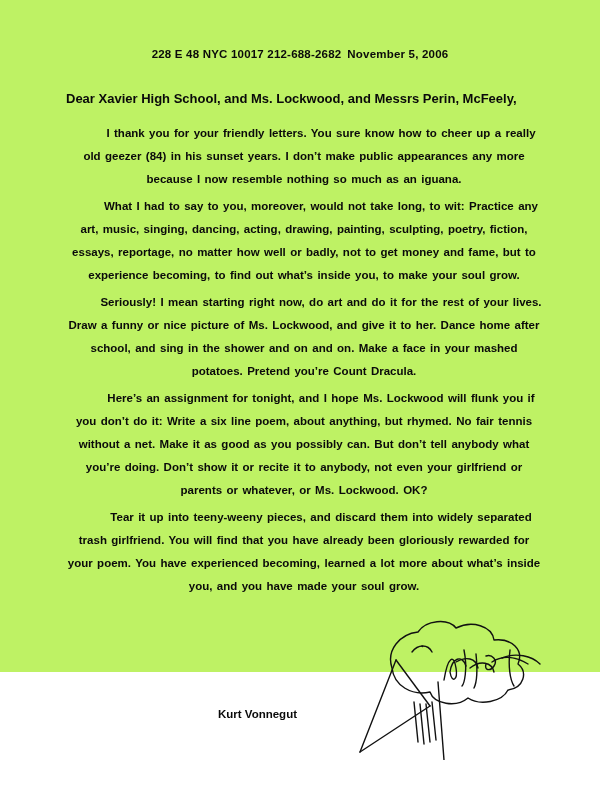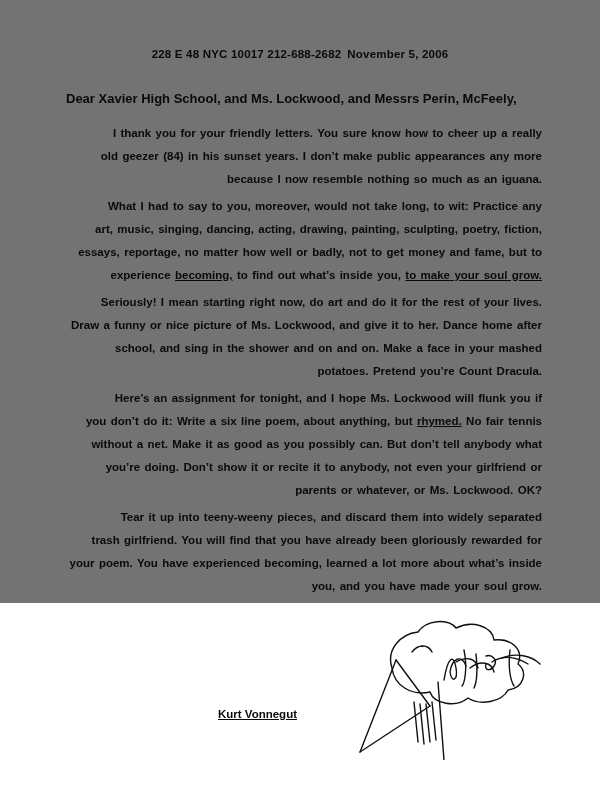--- a/index.html
+++ b/index.html
@@ -11,22 +11,22 @@
     width: 600px;
     height: 800px;
     font-family: "Liberation Sans", sans-serif;
     color: #0a0a0a;
     position: relative;
     overflow: hidden;
   }
   .page {
     position: relative;
     width: 600px;
-    height: 603px;
-    background: #737373;
+    height: 672px;
+    background: #bef264;
     box-sizing: border-box;
   }
   .letterhead {
     position: absolute;
     top: 48px;
     left: 0;
     right: 0;
     text-align: center;
     font-size: 11.5px;
     font-weight: bold;
@@ -48,40 +48,39 @@
     margin-bottom: 10px;
   }
   .salutation div { white-space: nowrap; }
 
   p.para {
     font-size: 11.5px;
     font-weight: bold;
     line-height: 2.0;
     margin: 0 0 4px 0;
     text-indent: 34px;
-    text-align: right;
+    text-align: center;
     word-spacing: 1.2px;
   }
-  .u { text-decoration: underline; }
+  .u { }
 
   .blessing {
     font-size: 11.5px;
     font-weight: bold;
     line-height: 2.0;
     margin: 10px 0 0 0;
     padding-left: 80px;
   }
 
   .signature-name {
     position: absolute;
     left: 218px;
     top: 708px;
     font-size: 11.5px;
     font-weight: bold;
-    text-decoration: underline;
   }
 
   .autograph {
     position: absolute;
     left: 352px;
     top: 610px;
     width: 210px;
     height: 150px;
     pointer-events: none;
   }

